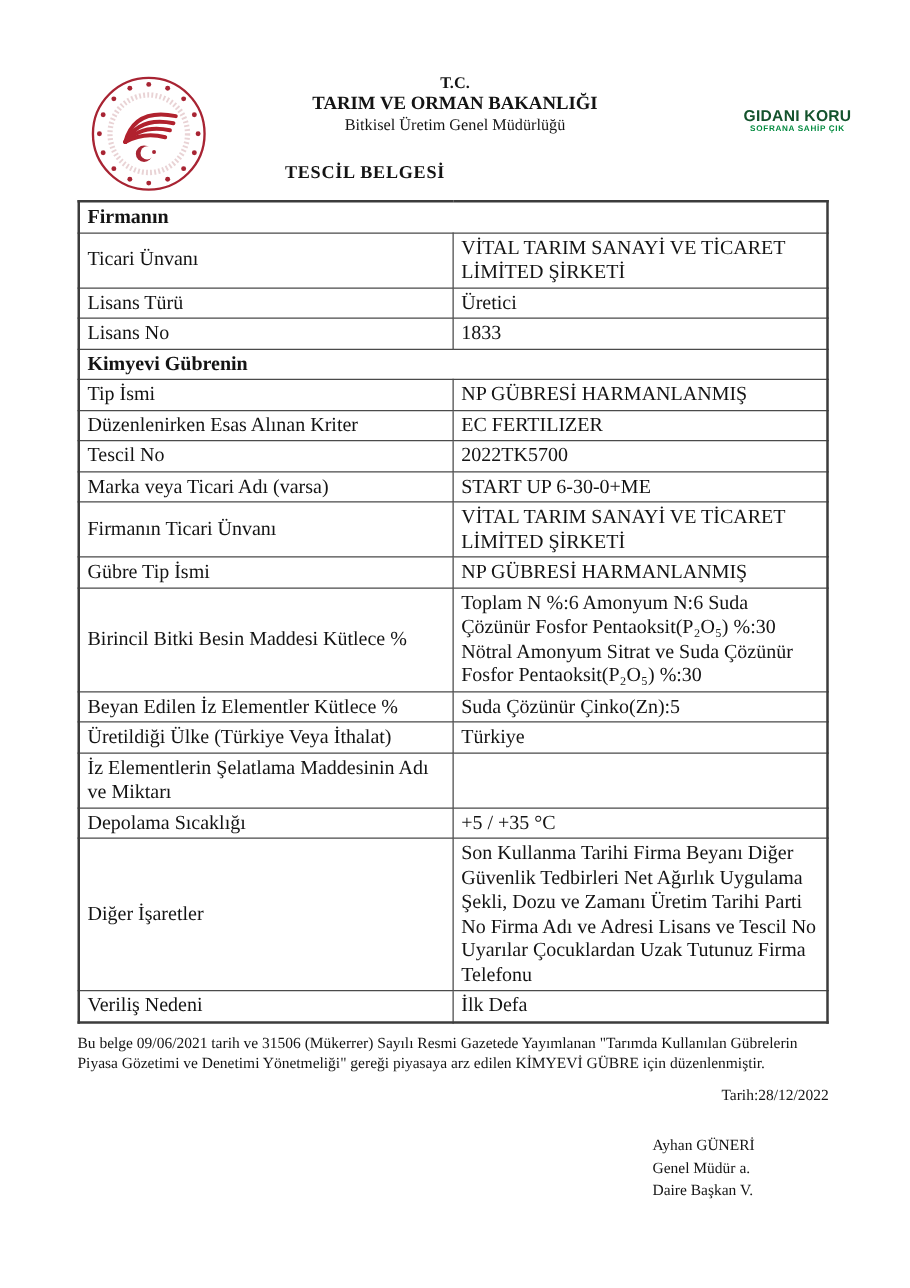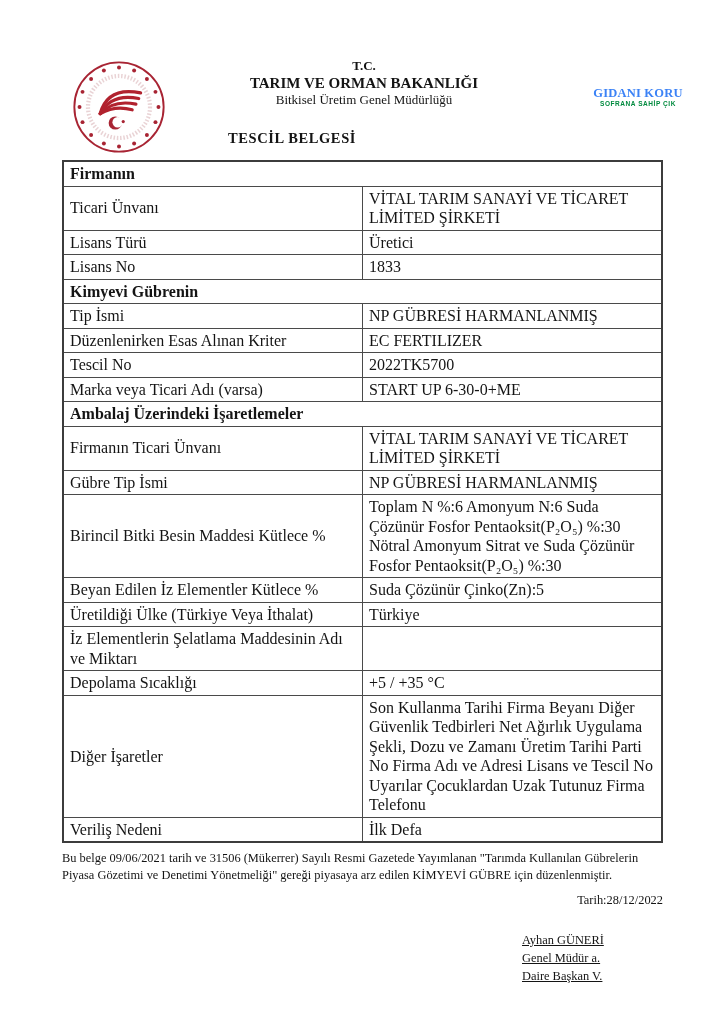--- a/index.html
+++ b/index.html
@@ -14,22 +14,22 @@
   
   .header { position:relative; height:160px; }
   .emblem-wrap { position:absolute; left:72px; top:60px; width:94px; height:94px; }
   .header-text { position:absolute; left:0; top:58px; width:728px; text-align:center; }
   .hdr-line1 { font-size:13px; font-weight:bold; line-height:1.25; }
   .hdr-line2 { font-size:15px; font-weight:bold; line-height:1.2; }
   .hdr-line3 { font-size:13px; font-weight:normal; line-height:1.2; }
   .doc-title { position:absolute; left:0; top:130px; width:584px; text-align:center;
                font-size:14.5px; font-weight:bold; letter-spacing:0.6px; }
   .food-logo { position:absolute; left:588px; top:87px; width:100px; text-align:center; line-height:1.05; }
-  .food-logo-main { font-size:12.5px; font-weight:bold; color:#3b82f6; letter-spacing:0.2px;
-                    font-family:Liberation Serif, serif; }
+  .food-logo-main { font-size:12.5px; font-weight:bold; color:#14532d; letter-spacing:0.2px;
+                    font-family:Liberation Sans, sans-serif; }
   .food-logo-sub  { font-size:6.5px; font-weight:bold; color:#008a3e; letter-spacing:0.55px;
                     font-family:"Liberation Sans","DejaVu Sans",sans-serif; margin-top:1px; }
 
   
   table.doc-table {
     margin-left:62px; width:601px;
     border-collapse:collapse; table-layout:fixed;
     border:2px solid #3c3c3c;
   }
   table.doc-table td {
@@ -39,21 +39,21 @@
     vertical-align:middle;
     overflow:hidden;
   }
   td.lbl { width:197px; }
   td.val { white-space:pre-line; }
   tr.section td { font-weight:bold; }
 
   
   .footer-note { margin:7px 0 0 62px; width:601px; font-size:12.4px; line-height:1.32; text-align:left; }
   .footer-date { margin:10px 0 0 62px; width:601px; font-size:12.4px; text-align:right; }
-  .signature   { margin:24px 0 0 522px; font-size:12.4px; line-height:1.45; text-align:left;text-decoration:underline; }
+  .signature   { margin:24px 0 0 522px; font-size:12.4px; line-height:1.45; text-align:left; }
 </style>
 </head>
 <body>
 
 <div class="page">
 
   <div class="header">
 
     <div class="emblem-wrap">
       <svg viewBox="0 0 100 100" width="94" height="94" aria-hidden="true">
@@ -132,23 +132,20 @@
         <td class="val">EC FERTILIZER</td>
       </tr>
       <tr>
         <td class="lbl">Tescil No</td>
         <td class="val">2022TK5700</td>
       </tr>
       <tr>
         <td class="lbl">Marka veya Ticari Adı (varsa)</td>
         <td class="val">START UP 6-30-0+ME</td>
       </tr>
-      <tr class="section">
-        <td colspan="2">Ambalaj Üzerindeki İşaretlemeler</td>
-      </tr>
       <tr>
         <td class="lbl">Firmanın Ticari Ünvanı</td>
         <td class="val">VİTAL TARIM SANAYİ VE TİCARET LİMİTED ŞİRKETİ</td>
       </tr>
       <tr>
         <td class="lbl">Gübre Tip İsmi</td>
         <td class="val">NP GÜBRESİ HARMANLANMIŞ</td>
       </tr>
       <tr>
         <td class="lbl">Birincil Bitki Besin Maddesi Kütlece %</td>

